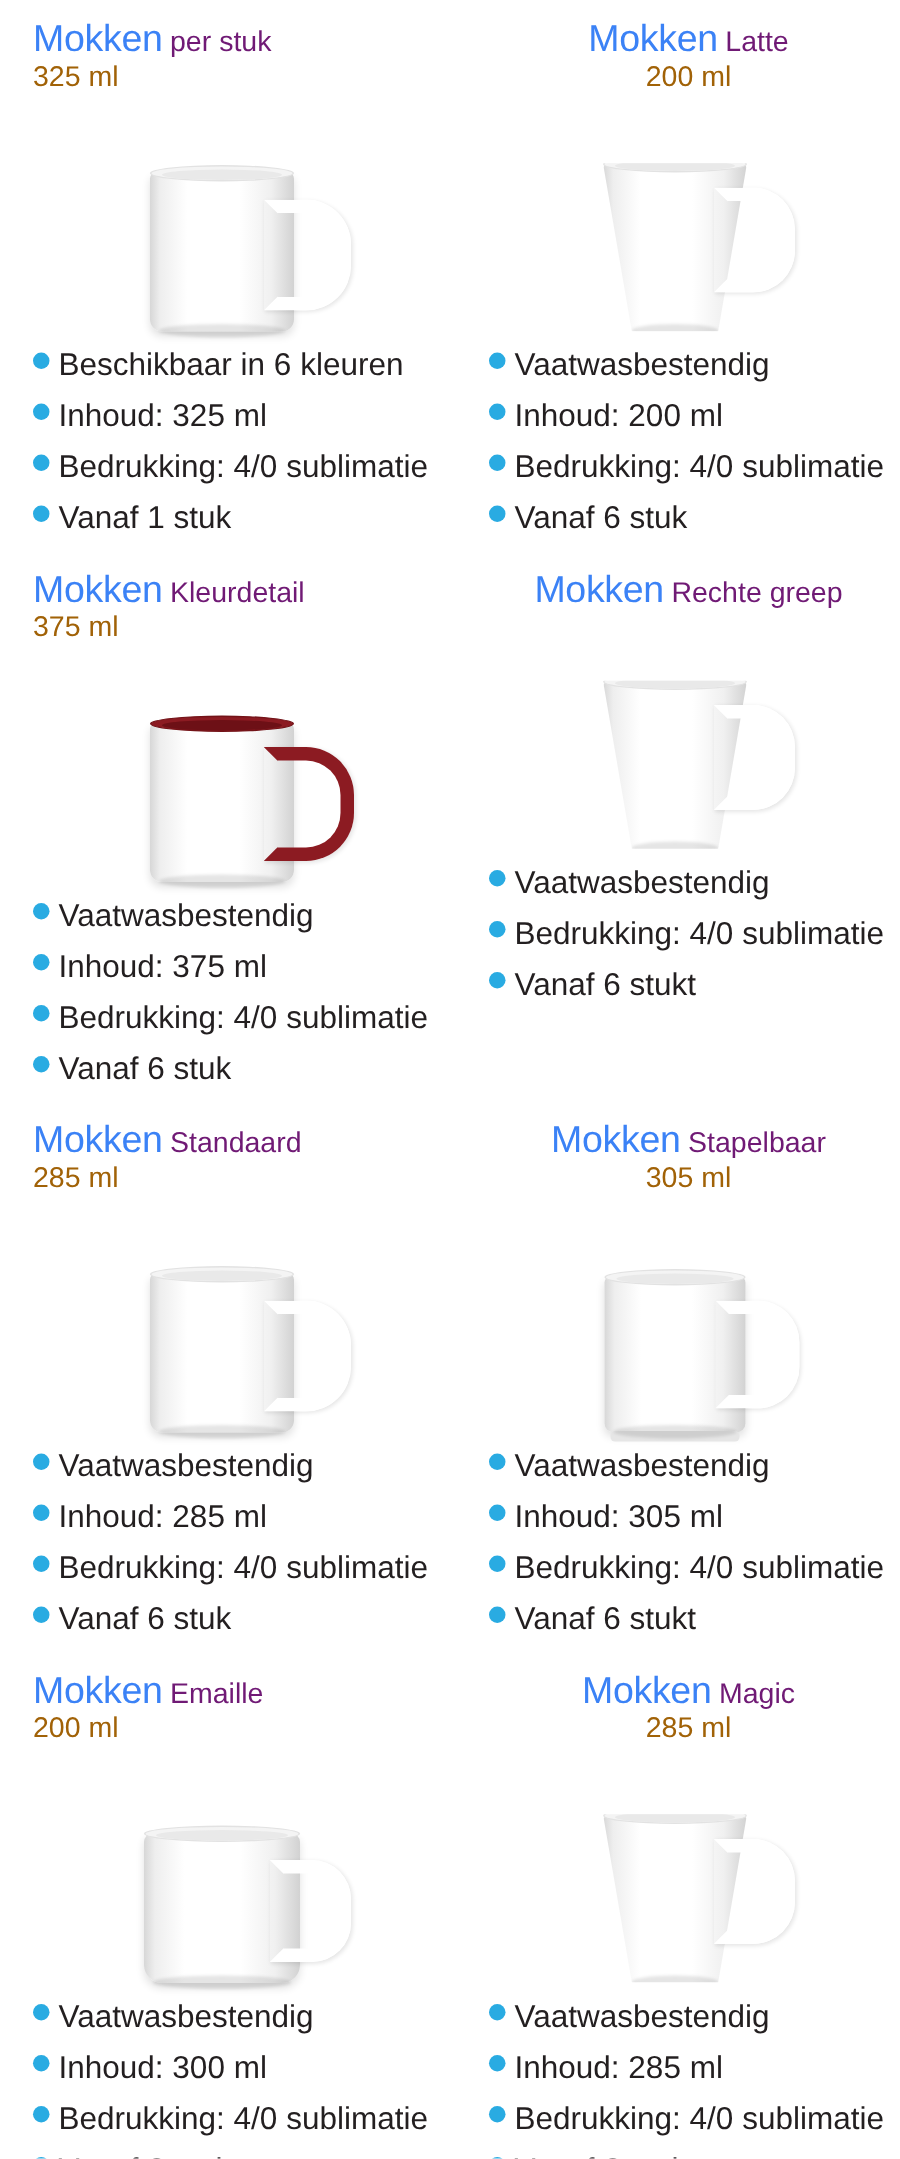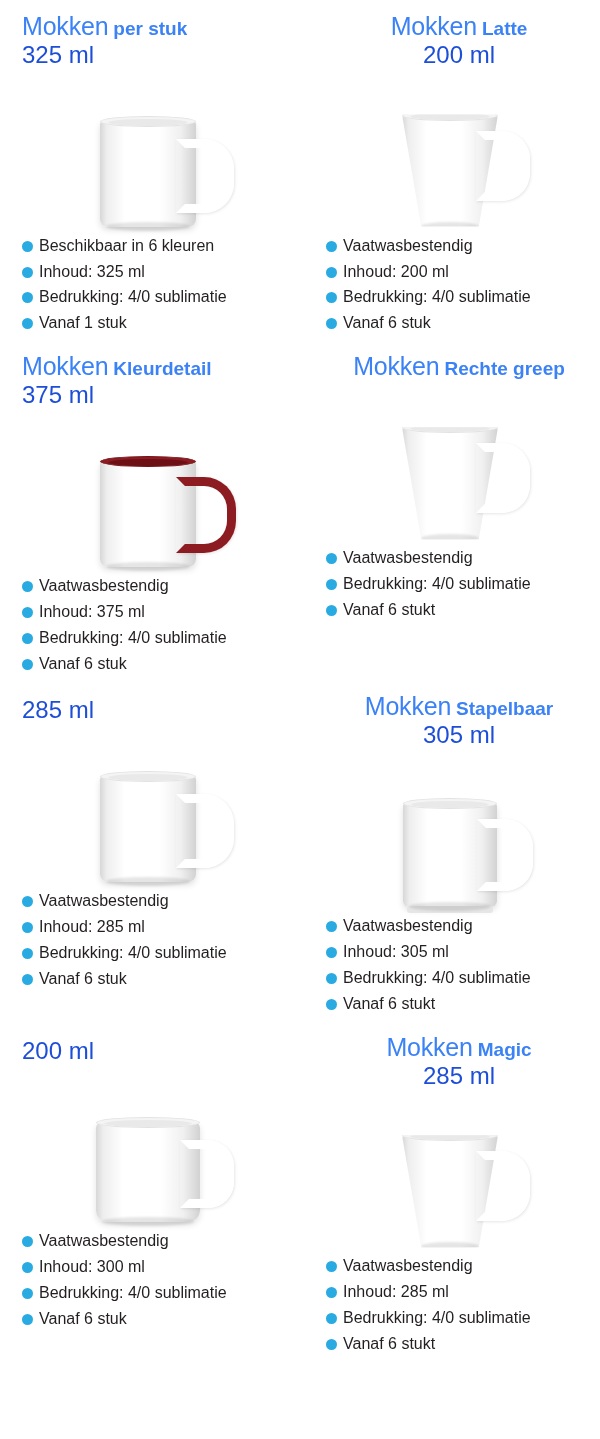--- a/index.html
+++ b/index.html
@@ -39,48 +39,47 @@
     line-height: 1;
     margin-bottom: 2px;
   }
   .title-main {
     font-size: 25px;
     color: #3b82f6;
     letter-spacing: -0.2px;
   }
   .title-sub {
     font-size: 19px;
-    color: #3b82f6;
+    color: #701a75;
     margin-left: 5px;
-    font-weight: bold;
   }
   .volume {
-    font-size: 24px;
-    color: #1d4ed8;
+    font-size: 19px;
+    color: #a16207;
     line-height: 1.15;
     margin-top: 2px;
     margin-bottom: 0;
   }
   .mug-area {
     height: 158px;
     display: flex;
     align-items: flex-end;
     justify-content: center;
     padding-right: 18px;
     box-sizing: border-box;
   }
   .features {
     margin: 6px 0 0 0;
     padding: 0;
     list-style: none;
   }
   .features li {
     display: flex;
     align-items: flex-start;
-    font-size: 16px;
+    font-size: 21px;
     line-height: 1.62;
     color: #231f20;
     white-space: nowrap;
   }
   .bullet {
     width: 11px;
     height: 11px;
     border-radius: 50%;
     background: #29abe2;
     flex: 0 0 auto;
@@ -368,20 +367,23 @@
             <span>Bedrukking: 4/0 sublimatie</span>
           </li>
         <li>
             <span class="bullet"></span>
             <span>Vanaf 6 stukt</span>
           </li>
       </ul>
     </div>
 
     <div class="card">
+      <div class="title-line">
+        <span class="title-main">Mokken</span><span class="title-sub">Standaard</span>
+      </div>
       <div class="volume">285 ml</div>
       <div class="mug-area">
         <div class="mug mug-straight">
           <div class="body">
               <div class="rim"></div>
               <div class="rim-inner"></div>
               <div class="base-shadow"></div>
             </div>
           <div class="handle"></div>
         </div>
@@ -436,20 +438,23 @@
             <span>Bedrukking: 4/0 sublimatie</span>
           </li>
         <li>
             <span class="bullet"></span>
             <span>Vanaf 6 stukt</span>
           </li>
       </ul>
     </div>
 
     <div class="card">
+      <div class="title-line">
+        <span class="title-main">Mokken</span><span class="title-sub">Emaille</span>
+      </div>
       <div class="volume">200 ml</div>
       <div class="mug-area">
         <div class="mug mug-enamel">
           <div class="body">
               <div class="rim"></div>
               <div class="rim-inner"></div>
               <div class="base-shadow"></div>
             </div>
           <div class="handle"></div>
         </div>

